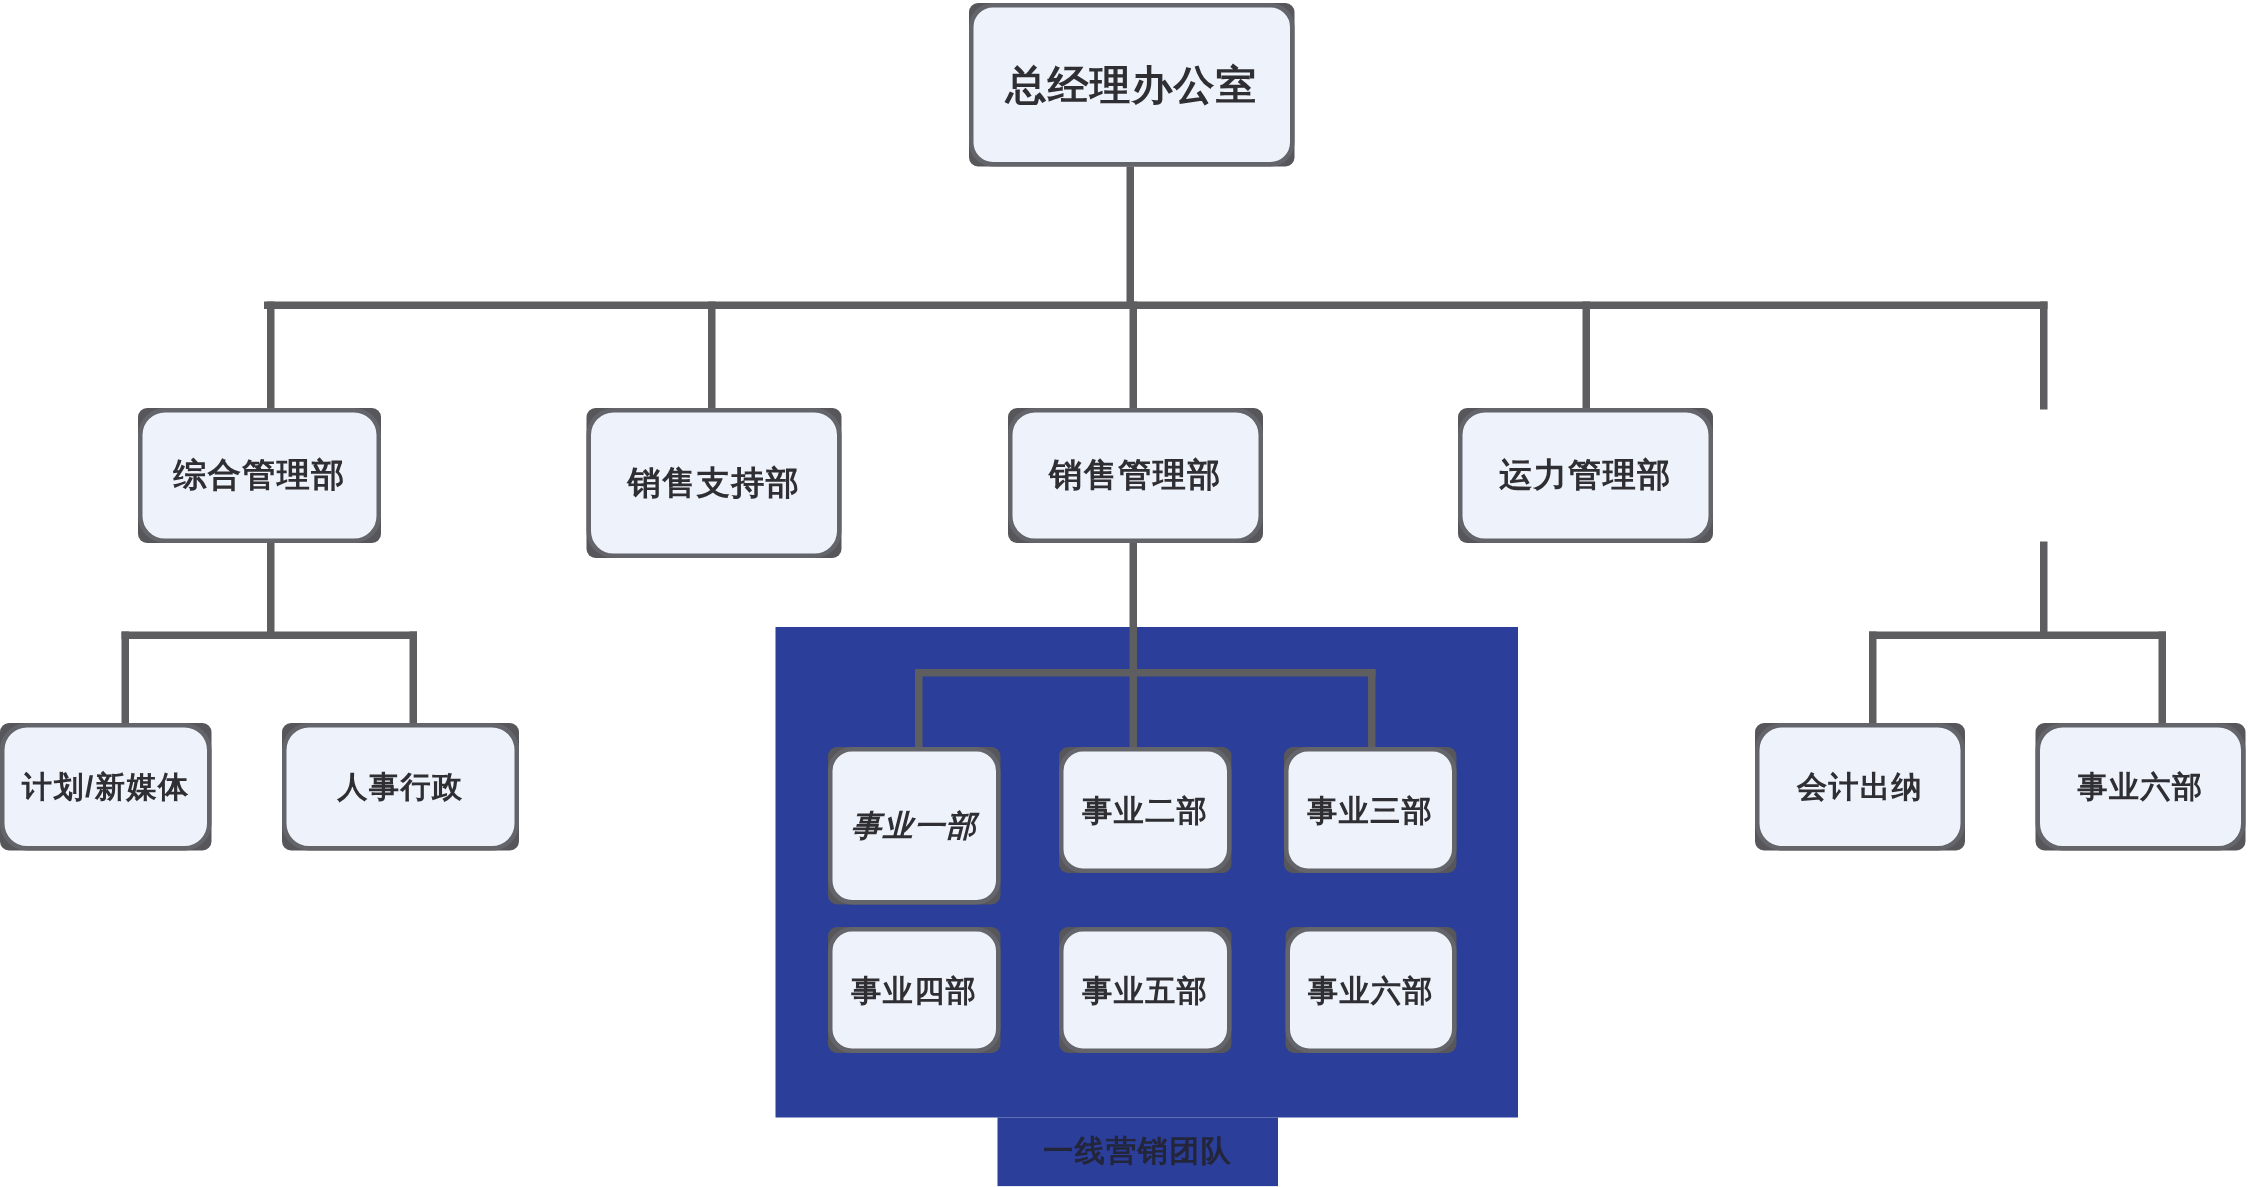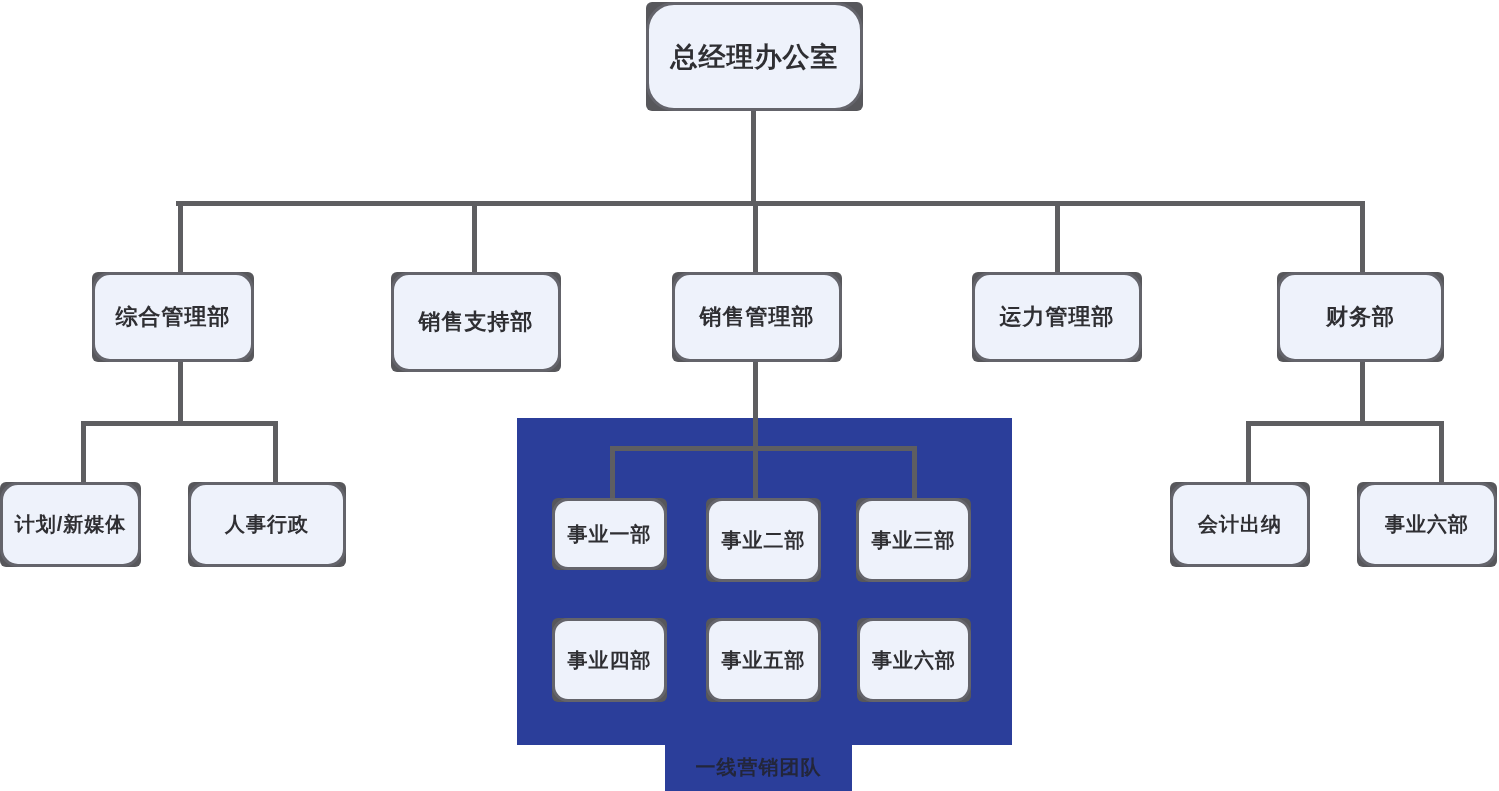--- a/index.html
+++ b/index.html
@@ -18,21 +18,21 @@
     overflow:hidden;font-family:"Liberation Sans","DejaVu Sans",sans-serif;
   }
   .line{position:absolute;background:var(--connector);}
   .node{position:absolute;background:var(--backing);border-radius:6px;}
   .node-inner{
     position:absolute;inset:0;display:flex;align-items:center;justify-content:center;
     background:var(--fill);border:3px solid var(--border);border-radius:18px;
     box-sizing:border-box;font-weight:700;color:var(--text);letter-spacing:1px;
     white-space:nowrap;
   }
-  .root .node-inner{border-radius:28px;font-size:27px;text-align:center;}
+  .root .node-inner{border-radius:16px;font-size:27px;text-align:center;}
   .l2 .node-inner{font-size:22px;}
   .l3 .node-inner{font-size:20px;}
   .biz .node-inner{font-size:20px;border-radius:16px;}
   #group-highlight{position:absolute;left:517px;top:418px;width:495px;height:327px;background:var(--blue);}
   #group-tab{
     position:absolute;left:665px;top:745px;width:187px;height:46px;background:var(--blue);
     display:flex;align-items:flex-start;justify-content:center;
     font-weight:700;font-size:20px;color:var(--tab-text);letter-spacing:1px;
   }
 </style>
@@ -87,25 +87,20 @@
   <div class="node l2" style="left:672px;top:272px;width:170px;height:90px;">
     <div class="node-inner">
         <span>销售管理部</span>
       </div>
   </div>
   <div class="node l2" style="left:972px;top:272px;width:170px;height:90px;">
     <div class="node-inner">
         <span>运力管理部</span>
       </div>
   </div>
-  <div class="node l2" style="left:1277px;top:272px;width:167px;height:90px;">
-    <div class="node-inner">
-        <span>财务部</span>
-      </div>
-  </div>
 
   <div class="node l3" style="left:0px;top:482px;width:141px;height:85px;">
     <div class="node-inner">
         <span>计划/新媒体</span>
       </div>
   </div>
   <div class="node l3" style="left:188px;top:482px;width:158px;height:85px;">
     <div class="node-inner">
         <span>人事行政</span>
       </div>
@@ -114,21 +109,21 @@
     <div class="node-inner">
         <span>会计出纳</span>
       </div>
   </div>
   <div class="node l3" style="left:1357px;top:482px;width:140px;height:85px;">
     <div class="node-inner">
         <span>事业六部</span>
       </div>
   </div>
 
-  <div class="node biz" style="left:552px;top:498px;width:115px;height:72px;">
+  <div class="node biz" style="left:552px;top:498px;width:115px;height:105px;font-style:italic;">
     <div class="node-inner">
         <span>事业一部</span>
       </div>
   </div>
   <div class="node biz" style="left:706px;top:498px;width:115px;height:84px;">
     <div class="node-inner">
         <span>事业二部</span>
       </div>
   </div>
   <div class="node biz" style="left:856px;top:498px;width:115px;height:84px;">

